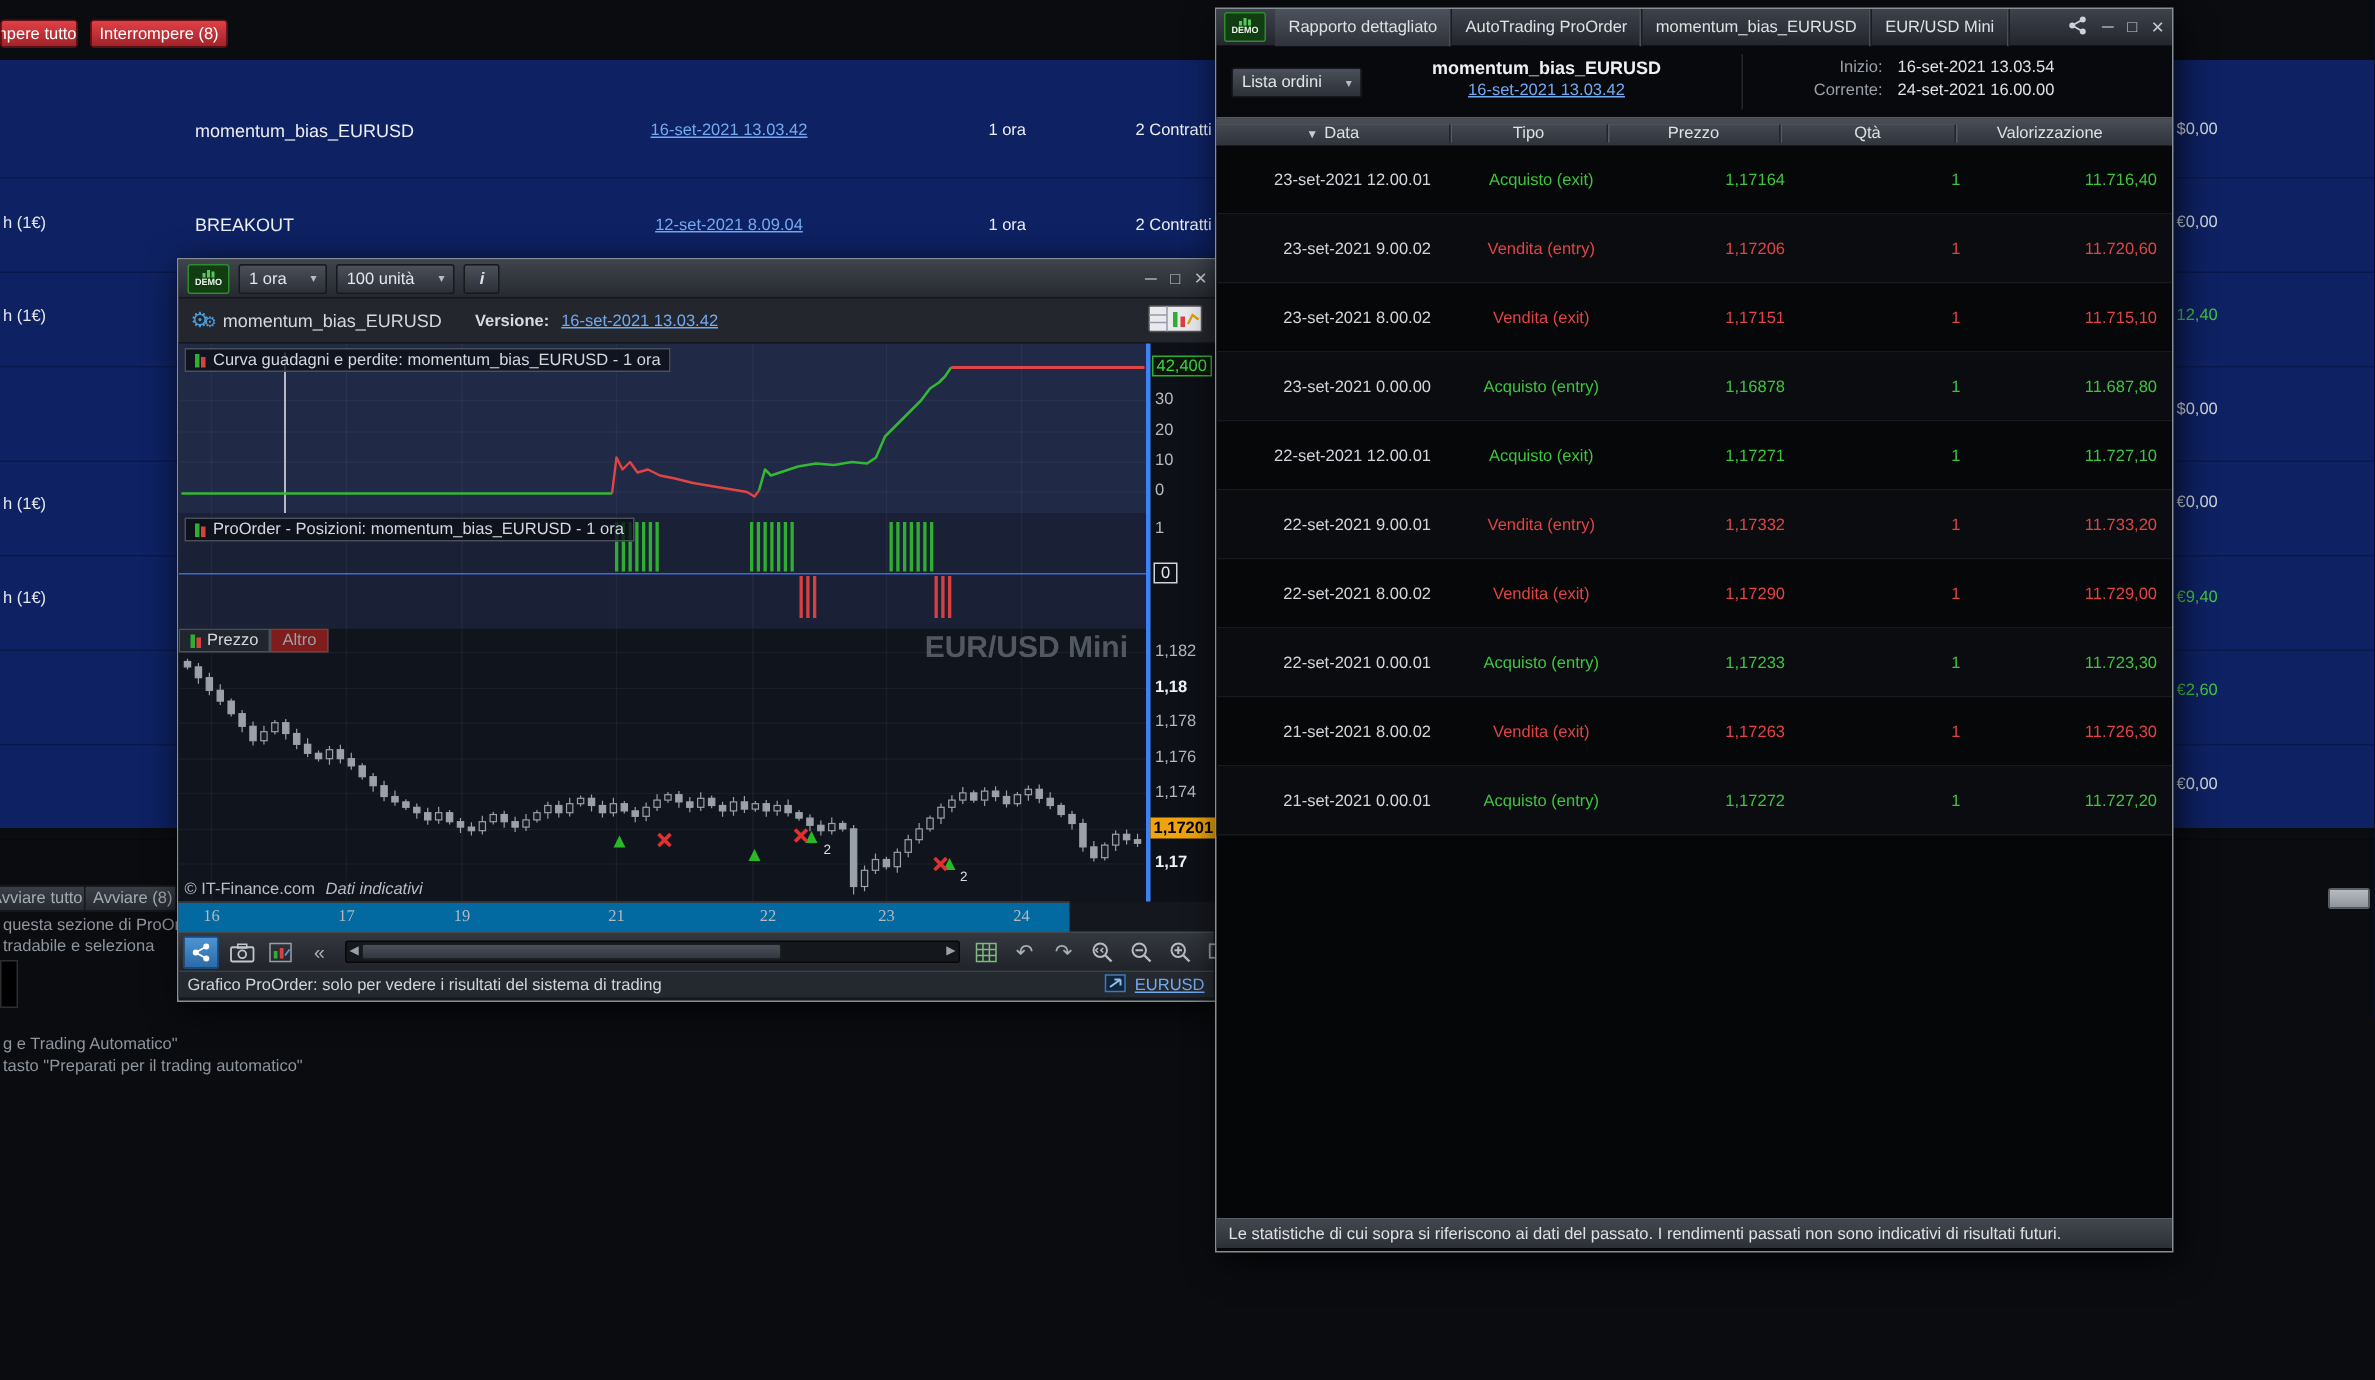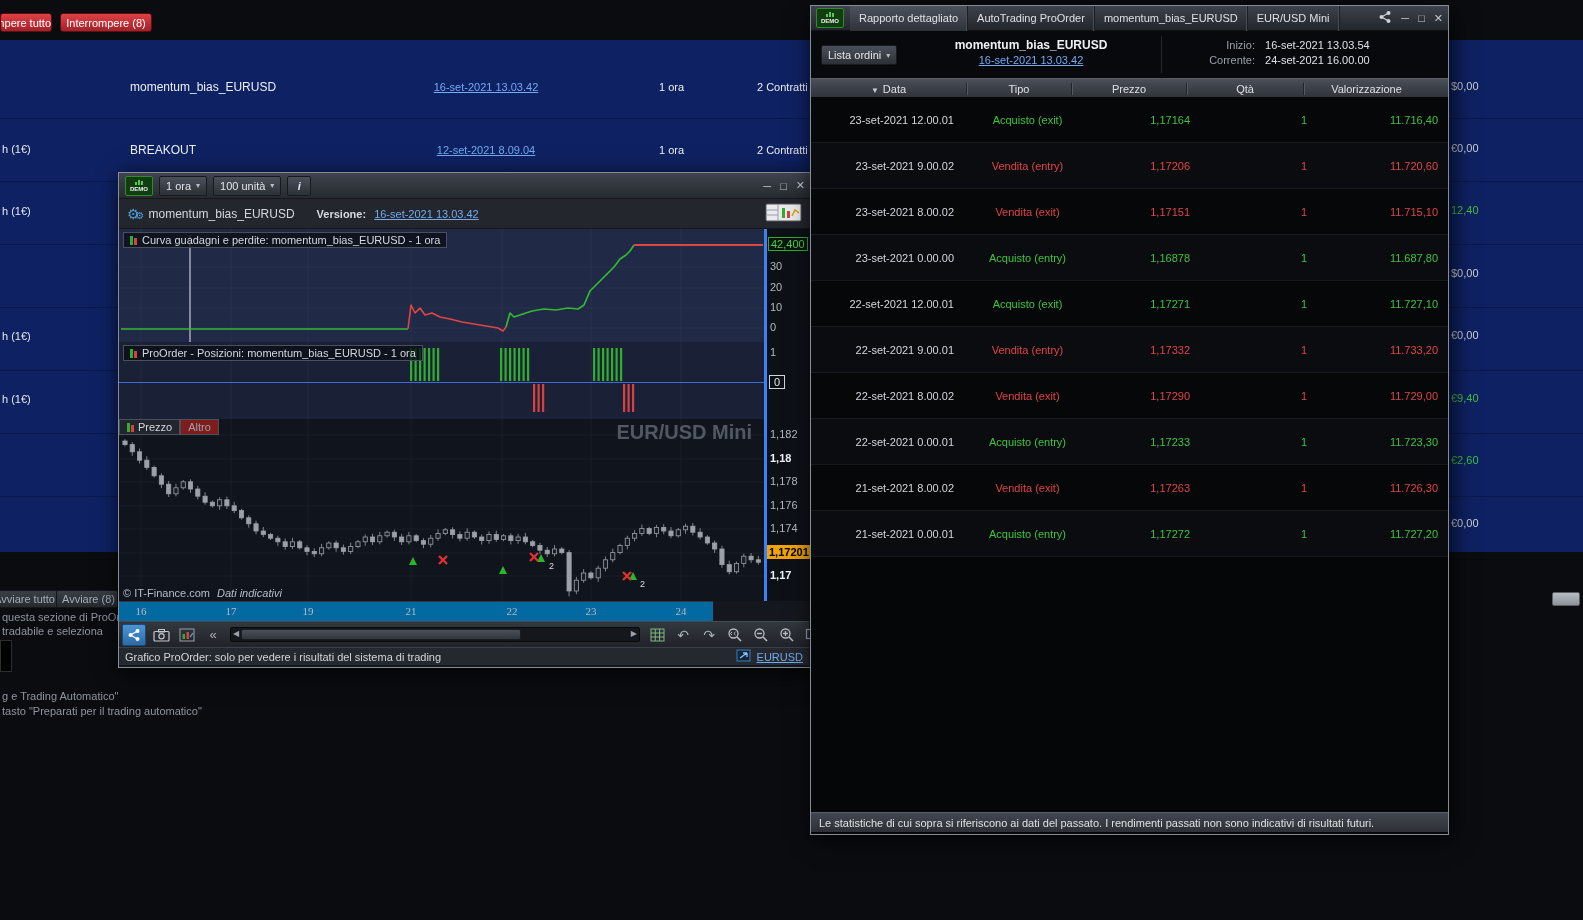--- a/index.html
+++ b/index.html
@@ -37,21 +37,21 @@
   #chart-win{left:118px;top:172px;width:692px;height:494px;background:#14171d;}
   #report-win{left:810px;top:5px;width:637px;height:828px;background:#050608;}
 
   .demo-badge{width:26px;height:18px;background:#123c12;border:1px solid #2f8a2f;border-radius:2px;
     display:flex;flex-direction:column;align-items:center;justify-content:center;font-size:6px;font-weight:bold;color:#e8f5e8;line-height:1;flex:0 0 auto;}
   .demo-bars{display:flex;gap:1px;align-items:flex-end;height:5px;margin-bottom:1px;}
   .demo-bars i{width:2px;background:#59c659;display:block;}
   .demo-bars i:nth-child(1){height:3px}.demo-bars i:nth-child(2){height:5px}.demo-bars i:nth-child(3){height:4px}
 
   .dd{height:18px;background:linear-gradient(#4a505a,#2c3037);border:1px solid #17191d;border-radius:2px;
-    color:#e2e5e9;font-size:11px;display:flex;align-items:center;gap:5px;padding:0 6px;cursor:pointer;white-space:nowrap;}
+    color:#e2e5e9;font-size:11px;display:flex;align-items:center;gap:16px;padding:0 6px;cursor:pointer;white-space:nowrap;}
   .caret{font-size:8px;color:#b8bdc3;}
   .winctl{display:flex;gap:9px;margin-left:auto;color:#c3c8ce;font-size:11px;align-items:center;}
   .winctl span{cursor:pointer;}
 
   
   .cw-titlebar{position:absolute;left:0;top:0;width:100%;height:26px;background:linear-gradient(#3f444d,#262a30);
     border-bottom:1px solid #15171b;display:flex;align-items:center;gap:6px;padding:0 6px;box-sizing:border-box;}
   .cw-subbar{position:absolute;left:0;top:26px;width:100%;height:30px;background:#23262d;border-bottom:1px solid #15171b;
     display:flex;align-items:center;padding:0 8px;gap:8px;box-sizing:border-box;font-size:12px;}
   .gears{color:#4f9ad6;font-size:14px;letter-spacing:-4px;}

